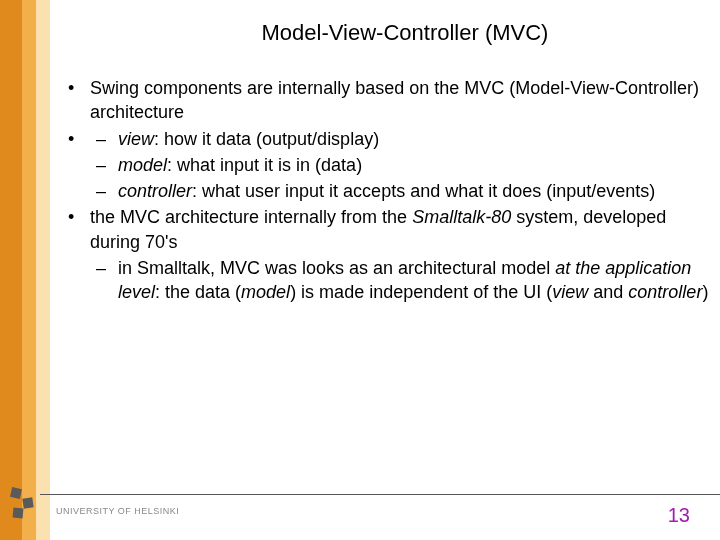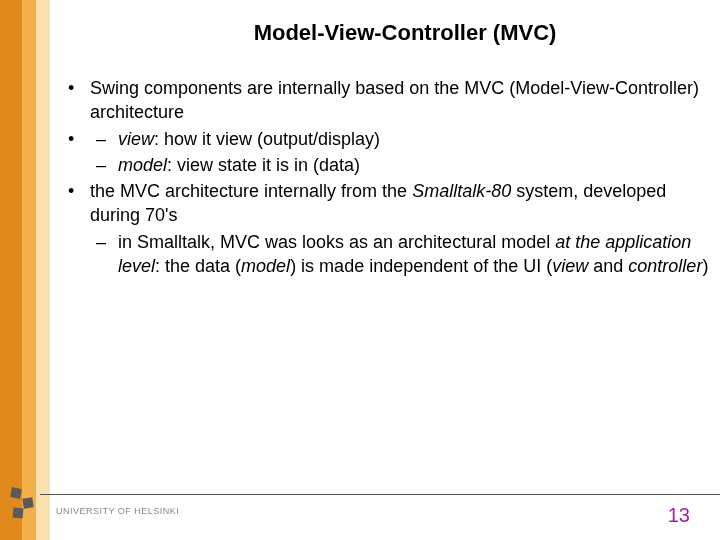--- a/index.html
+++ b/index.html
@@ -22,21 +22,21 @@
   .sidebar .stripe2 { position:absolute; left:22px; top:0; bottom:0; width:14px; background:#f3b04a; }
   .sidebar .stripe3 { position:absolute; left:36px; top:0; bottom:0; width:14px; background:#fbe0b0; }
   .content {
     position: absolute;
     left: 60px;
     top: 20px;
     right: 10px;
   }
   .title {
     font-size: 22px;
-    font-weight: bold;
+    font-weight: normal;
     text-align: center;
     margin-bottom: 30px;
     color: #000;
     padding-left: 40px;
   }
   ul.top {
     list-style: none;
     font-size: 18px;
     line-height: 1.35;
     color: #000;
@@ -123,24 +123,27 @@
 <div class="content">
   <h1 class="title">Model-View-Controller (MVC)</h1>
 
   <ul class="top">
     <li>
       <span>Swing components are internally based on the MVC (Model-View-Controller) architecture</span>
     </li>
     <li>
       <ul class="sub">
         <li>
-          <span class="i">view</span><span>: how it view (output/display)</span>
+          <span class="i">view</span><span>: how it data (output/display)</span>
         </li>
         <li>
-          <span class="i">model</span><span>: view state it is in (data)</span>
+          <span class="i">model</span><span>: what input it is in (data)</span>
+        </li>
+        <li>
+          <span class="i">controller</span><span>: what user input it accepts and what it does (input/events)</span>
         </li>
       </ul>
     </li>
     <li>
       <span>the MVC architecture internally from the </span><span class="i">Smalltalk-80</span><span> system, developed during 70's</span>
       <ul class="sub">
         <li>
           <span>in Smalltalk, MVC was looks as an architectural model </span><span class="i">at the application level</span><span>: the data (</span><span class="i">model</span><span>) is made independent of the UI (</span><span class="i">view</span><span> and </span><span class="i">controller</span><span>)</span>
         </li>
       </ul>

